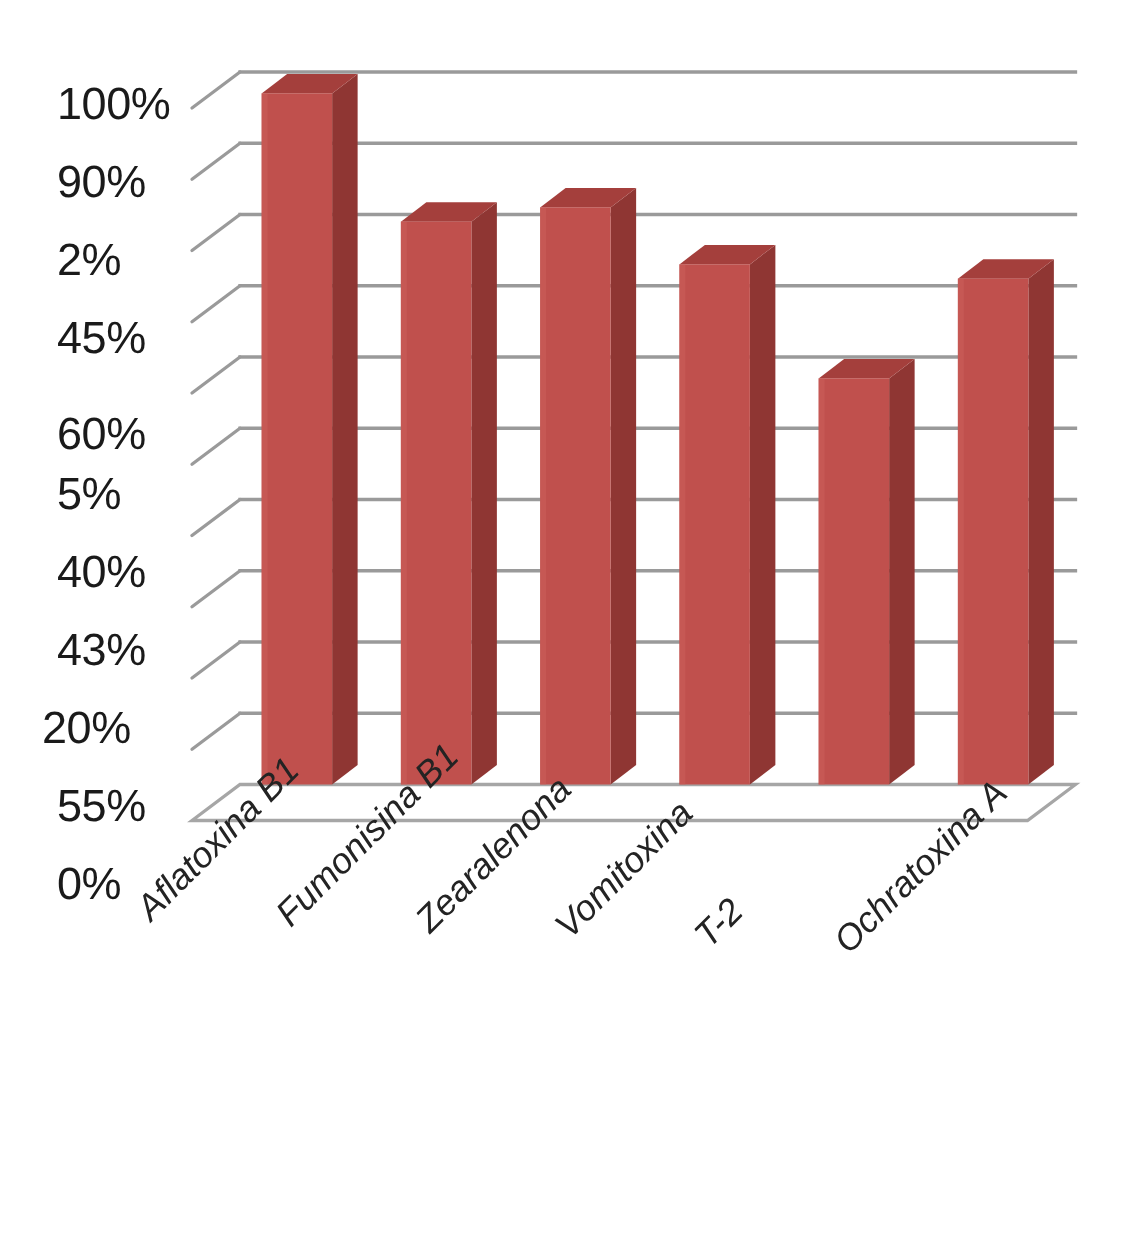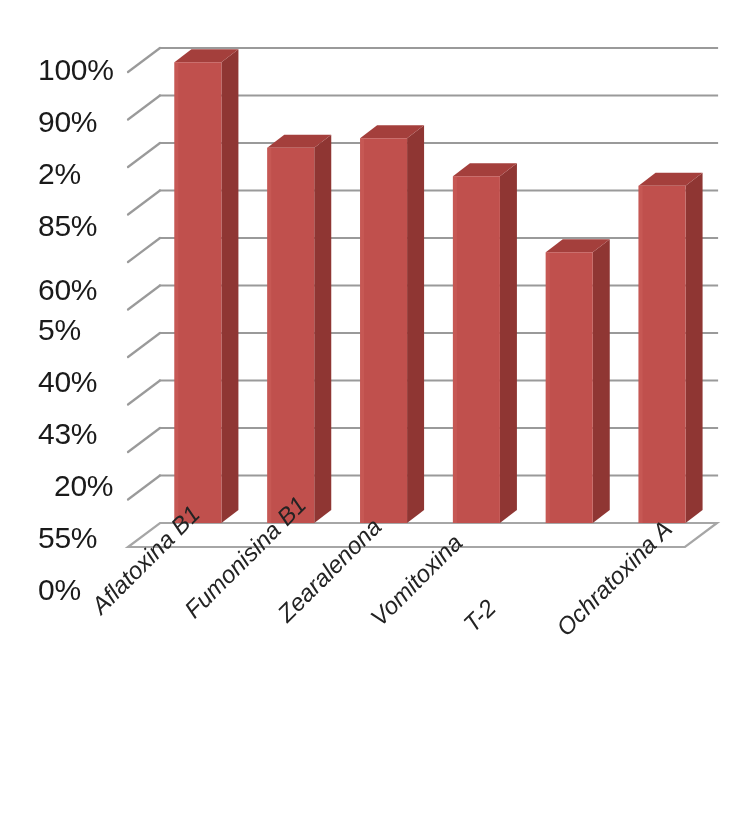--- a/index.html
+++ b/index.html
@@ -113,26 +113,26 @@
           <rect x="638.5833333333333" y="185.75" width="47" height="337.25" fill="#C0504D"></rect>
           <rect x="638.5833333333333" y="185.75" width="4" height="337.25" fill="#CB5F5B" opacity="0.55"></rect>
         </g>
       </g>
   </svg>
 
   <div id="ylabels">
       <div class="axis-label" style="left: 38px; top: 53px;">100%</div>
       <div class="axis-label" style="left: 38px; top: 105px; text-align: right;">90%</div>
       <div class="axis-label" style="left: 38px; top: 157px;">2%</div>
-      <div class="axis-label" style="left: 38px; top: 209px;">85%</div>
+      <div class="axis-label" style="left: 38px; top: 209px;">45%</div>
       <div class="axis-label" style="left: 38px; top: 261px; margin-top: 12px;">60%</div>
       <div class="axis-label" style="left: 38px; top: 313px;">5%</div>
       <div class="axis-label" style="left: 38px; top: 365px;">40%</div>
       <div class="axis-label" style="left: 38px; top: 417px;">43%</div>
-      <div class="axis-label" style="left: 54px; top: 469px; text-align: right;">20%</div>
+      <div class="axis-label" style="left: 28px; top: 469px; text-align: right;">20%</div>
       <div class="axis-label" style="left: 38px; top: 521px;">55%</div>
       <div class="axis-label" style="left: 38px; top: 573px;">0%</div>
     </div>
   <div id="xlabels">
       <div class="cat-label" style="left: 86px; top: 600px;">Aflatoxina B1</div>
       <div class="cat-label" style="left: 179px; top: 604px;">Fumonisina B1</div>
       <div class="cat-label" style="left: 272px; top: 608px;">Zearalenona</div>
       <div class="cat-label" style="left: 365px; top: 612px;">Vomitoxina</div>
       <div class="cat-label" style="left: 458px; top: 618px;">T-2</div>
       <div class="cat-label" style="left: 551px; top: 622px;">Ochratoxina A</div>

